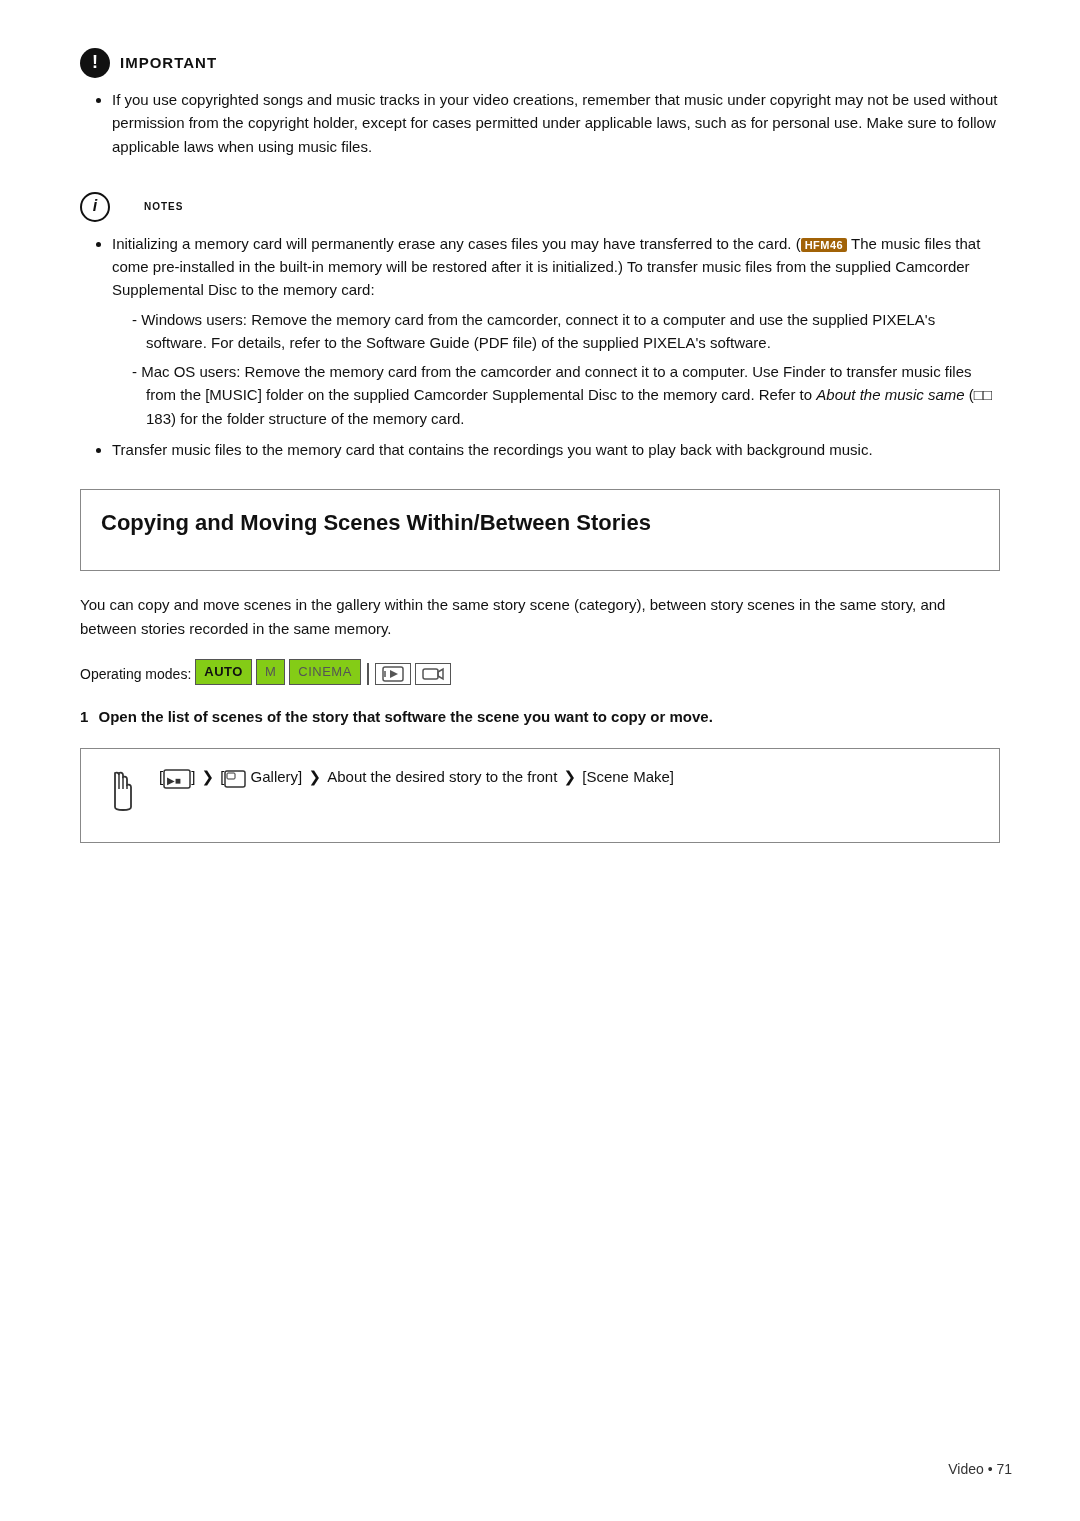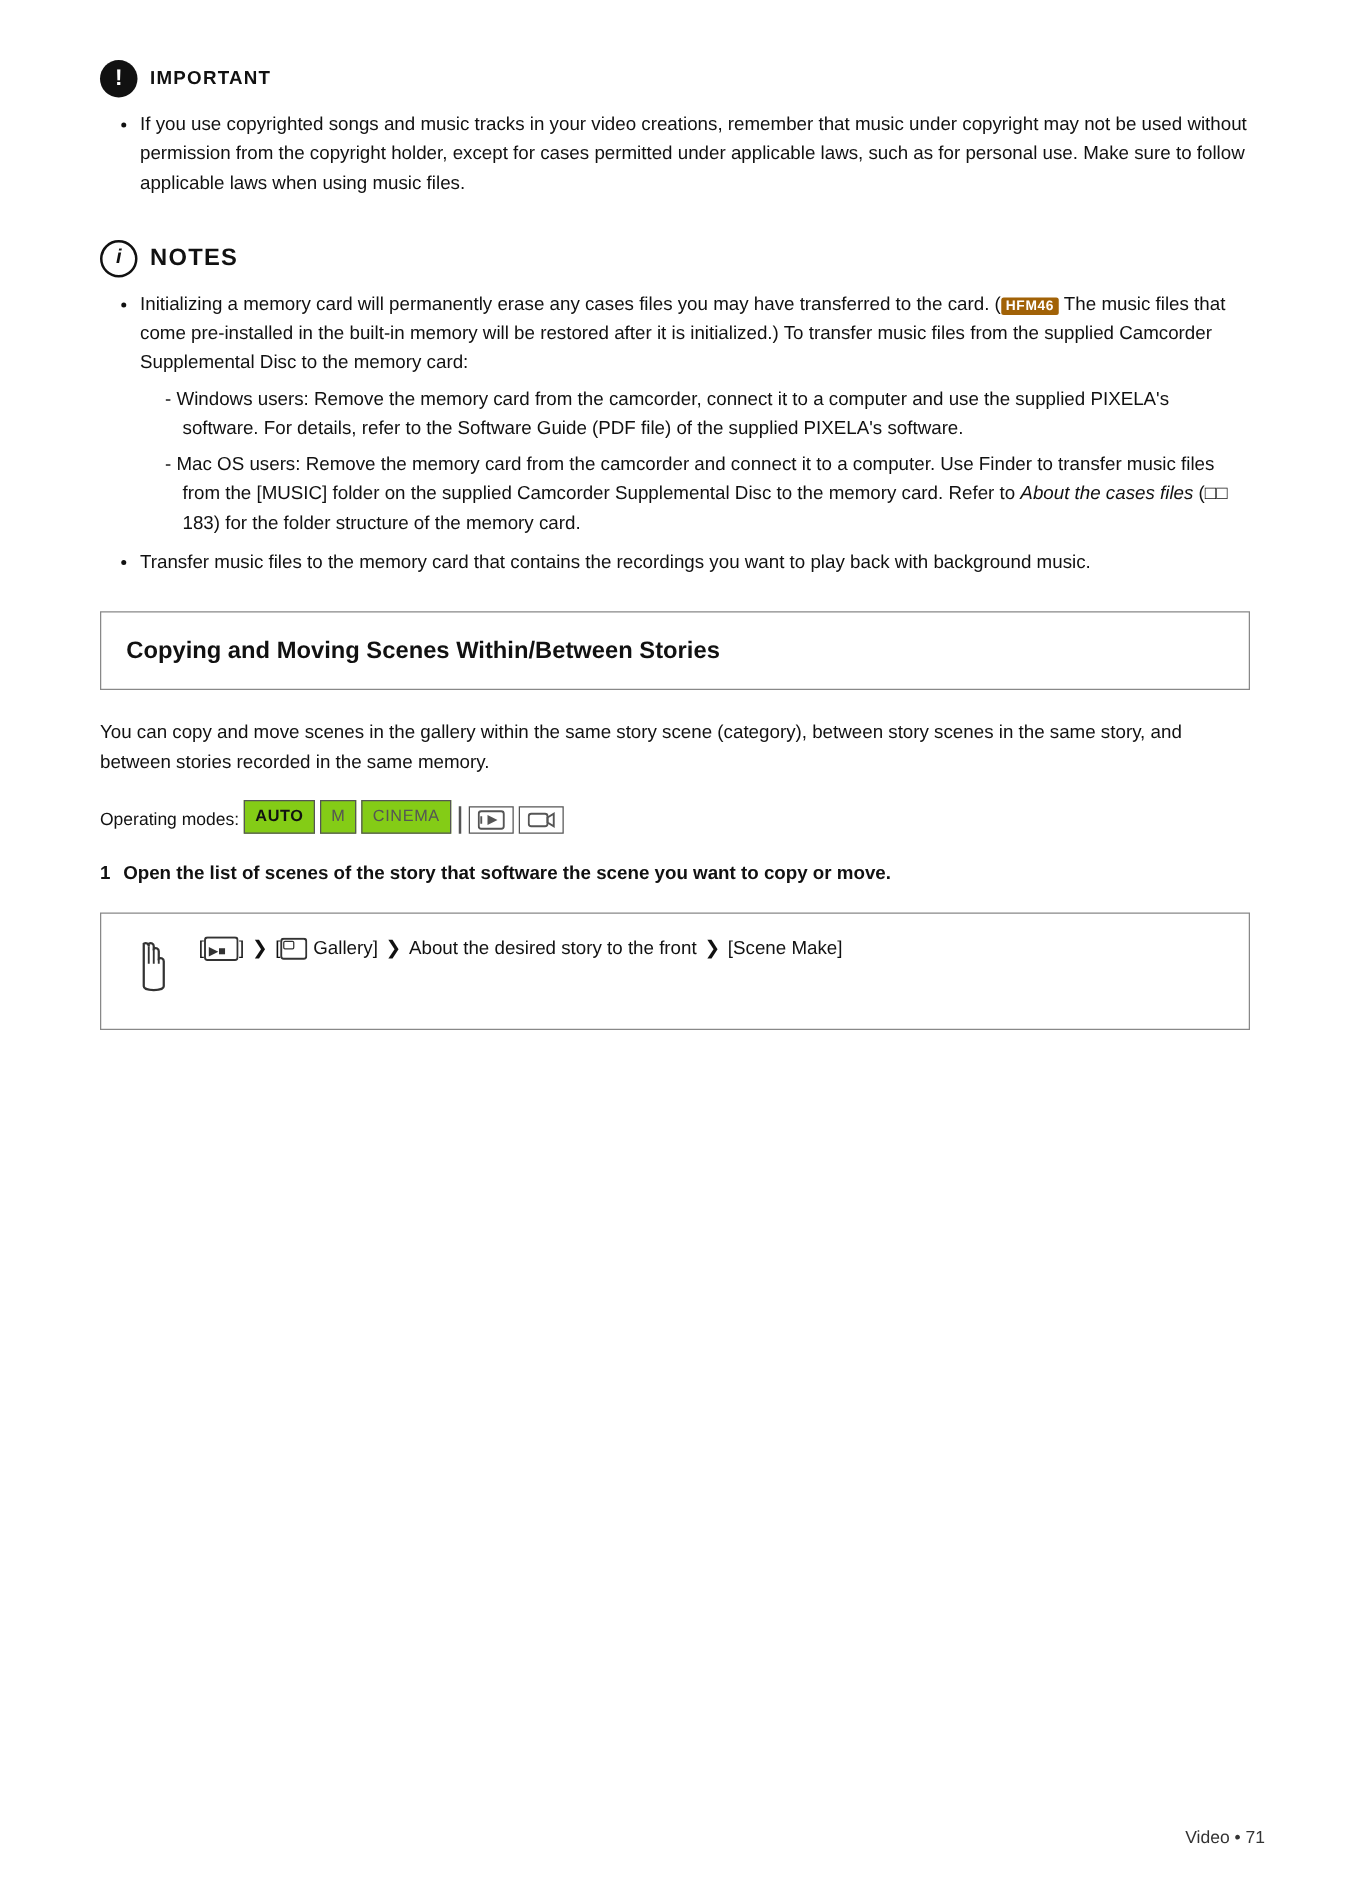--- a/index.html
+++ b/index.html
@@ -71,23 +71,24 @@
       display: flex;
       align-items: center;
       justify-content: center;
       font-style: italic;
       font-weight: bold;
       font-size: 16px;
       flex-shrink: 0;
     }
     .notes-title {
       font-weight: bold;
-      font-size: 19px;
+      font-size: 10px;
       letter-spacing: 1px;
       text-transform: uppercase;
+      margin-left: 24px;
     }
     .notes-body ul {
       list-style: disc;
       padding-left: 32px;
     }
     .notes-body ul li {
       margin-bottom: 8px;
     }
     .notes-body .sub-list {
       list-style: none;
@@ -121,22 +122,22 @@
     }
 
     
     .section-box {
       border: 1.5px solid #888;
       padding: 16px 20px 14px 20px;
       margin-bottom: 22px;
     }
     .section-box-title {
       font-weight: bold;
-      font-size: 19px;
-      margin-bottom: 2px;
+      font-size: 22px;
+      margin-bottom: 16px;
     }
 
     
     .operating-modes {
       display: flex;
       align-items: flex-end;
       gap: 4px;
       margin: 18px 0 20px 0;
       font-size: 14px;
     }
@@ -251,21 +252,21 @@
       <span>i</span>
     </div>
     <span class="notes-title">NOTES</span>
   </div>
   <div class="notes-body">
     <ul>
       <li>
         <span>Initializing a memory card will permanently erase any cases files you may have transferred to the card. (</span><span class="badge">HFM46</span><span> The music files that come pre-installed in the built-in memory will be restored after it is initialized.) To transfer music files from the supplied Camcorder Supplemental Disc to the memory card:</span>
         <ul class="sub-list">
           <li>Windows users: Remove the memory card from the camcorder, connect it to a computer and use the supplied PIXELA's software. For details, refer to the Software Guide (PDF file) of the supplied PIXELA's software.</li>
-          <li>Mac OS users: Remove the memory card from the camcorder and connect it to a computer. Use Finder to transfer music files from the [MUSIC] folder on the supplied Camcorder Supplemental Disc to the memory card. Refer to <span class="ref-italic">About the cases files</span> (□□ 183) for the folder structure of the memory card.</li>
+          <li>Mac OS users: Remove the memory card from the camcorder and connect it to a computer. Use Finder to transfer music files from the [MUSIC] folder on the supplied Camcorder Supplemental Disc to the memory card. Refer to <span class="ref-italic">About the music same</span> (□□ 183) for the folder structure of the memory card.</li>
         </ul>
       </li>
       <li>Transfer music files to the memory card that contains the recordings you want to play back with background music.</li>
     </ul>
   </div>
 </div>
 
 <div class="section-box">
   <div class="section-box-title">Copying and Moving Scenes Within/Between Stories</div>
 </div>

